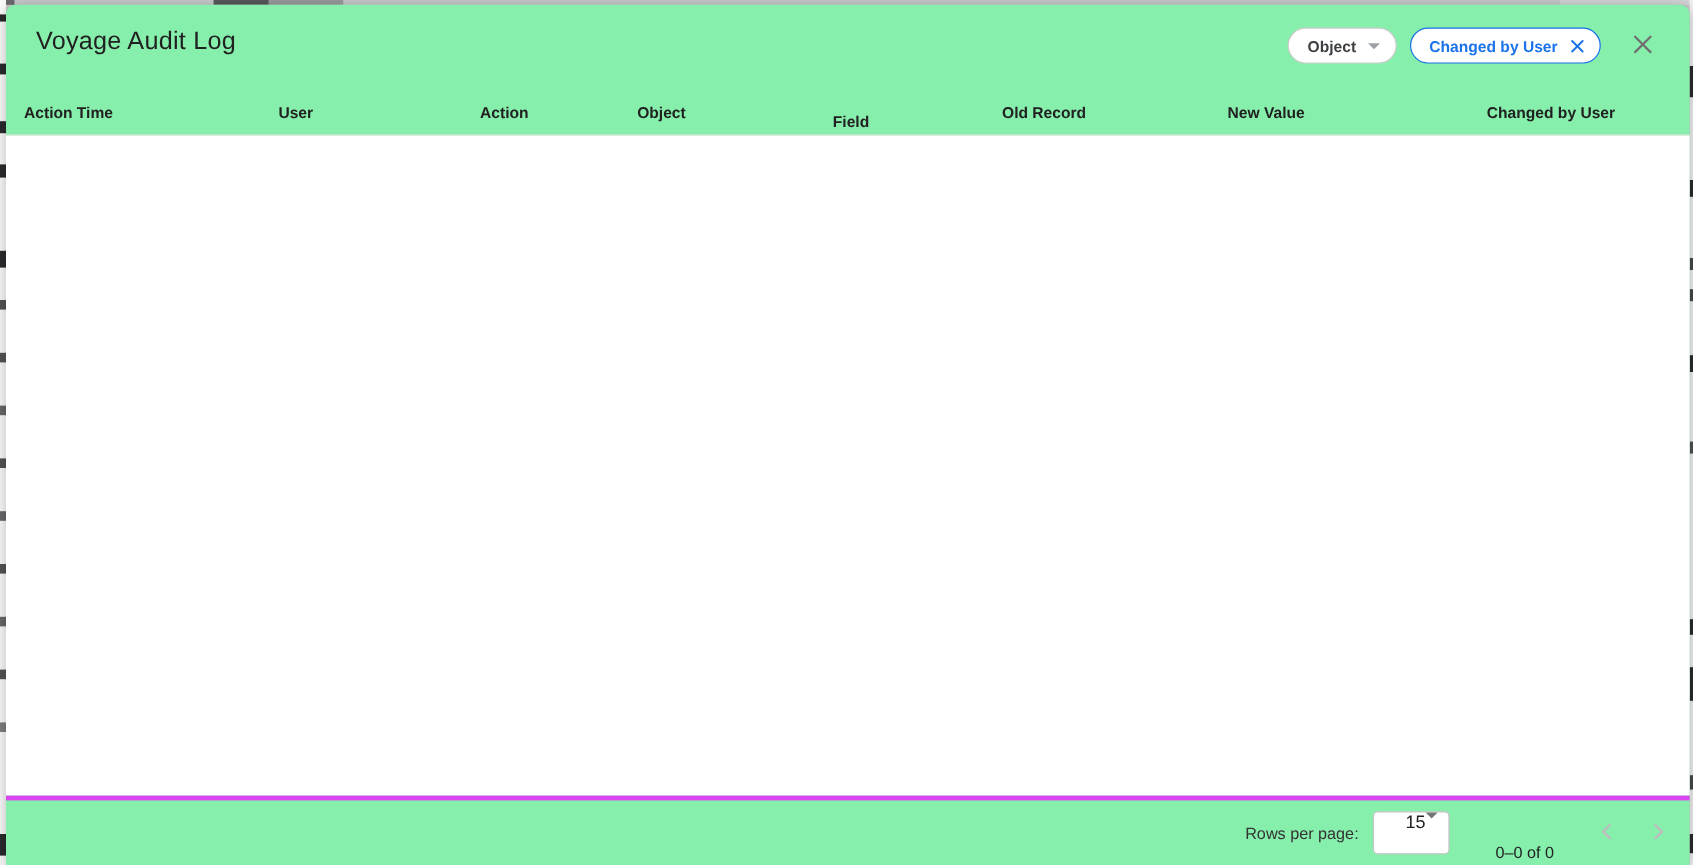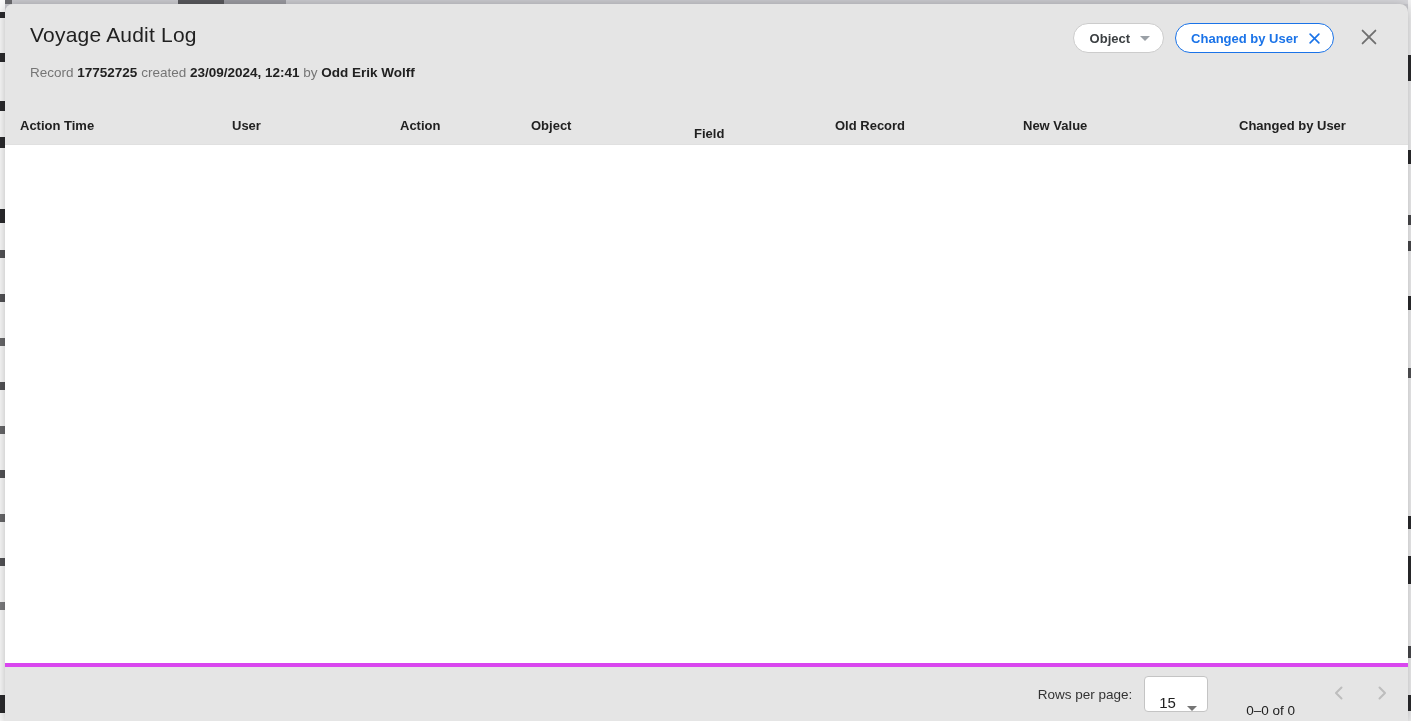--- a/index.html
+++ b/index.html
@@ -16,21 +16,21 @@
   .edge-strip { position: absolute; top: 0; bottom: 0; background: #fbfbfb; z-index: 1; }
   .edge-strip.left  { left: 0; width: 5px; }
   .edge-strip.right { right: 0; width: 3px; background: #f2f2f3; }
   .edge-strip .frag { position: absolute; left: 0; right: 0; background: #2b2b2e; }
   .top-strip { position: absolute; top: 0; left: 0; right: 0; height: 4px; background: #c9c9ce; z-index: 1; }
   .top-strip .seg { position: absolute; top: 0; height: 4px; }
 
   
   .modal {
     position: absolute; left: 5px; top: 4px; right: 3px; bottom: 0;
-    background: #e5e5e5;
+    background: #86efac;
     border-radius: 8px 8px 0 0;
     box-shadow: 0 2px 12px rgba(0,0,0,.28);
     display: flex; flex-direction: column;
     z-index: 2;
   }
 
   .modal-header { position: relative; padding: 18px 24px 0 25px; flex: 0 0 auto; }
   .title {
     font-size: 21px; line-height: 26px; color: #212121;
     font-weight: 400; letter-spacing: .2px;
@@ -85,22 +85,22 @@
   .footer {
     flex: 0 0 58px;
     border-top: 4px solid #d946ef;
     display: flex; align-items: center; justify-content: flex-end;
     padding-right: 14px;
   }
   .rpp-label { font-size: 13.5px; color: #333333; }
   .rpp-select {
     width: 64px; height: 36px; margin-left: 12px;
     border: 1px solid #c4c4c4; border-radius: 4px; background: #fff;
-    display: flex; align-items: flex-end; justify-content: space-between;
-    padding: 0 10px 0 14px; cursor: pointer;
+    display: flex; align-items: flex-start; justify-content: space-between;
+    padding: 0 10px 0 26px; cursor: pointer;
   }
   .rpp-value { font-size: 15px; color: #212121; }
   .rpp-select .tri-down { border-top-color: #757575; }
   .range-text { font-size: 13.5px; color: #212121; margin-left: 38px; margin-top: 32px; }
   .page-btn {
     width: 24px; height: 24px; border: none; background: none; padding: 0;
     display: flex; align-items: center; justify-content: center; cursor: default;
   }
   .page-btn.prev { margin-left: 32px; }
   .page-btn.next { margin-left: 19px; }
@@ -141,28 +141,20 @@
   <div class="frag" style="top:516px;height:13px;"></div>
   <div class="frag" style="top:556px;height:28px;"></div>
   <div class="frag" style="top:646px;height:12px;opacity:.85;"></div>
   <div class="frag" style="top:695px;height:16px;"></div>
 </div>
 
 <div class="modal">
 
   <div class="modal-header">
     <div class="title">Voyage Audit Log</div>
-    <div class="record-line">
-      <span>Record</span>
-      <span class="strong">17752725</span>
-      <span>created</span>
-      <span class="strong">23/09/2024, 12:41</span>
-      <span>by</span>
-      <span class="strong">Odd Erik Wolff</span>
-    </div>
 
     <div class="header-controls">
       <div class="pill">
         <span>Object</span>
         <span class="tri-down"></span>
       </div>
 
 
       <div class="chip">
         <span>Changed by User</span>

